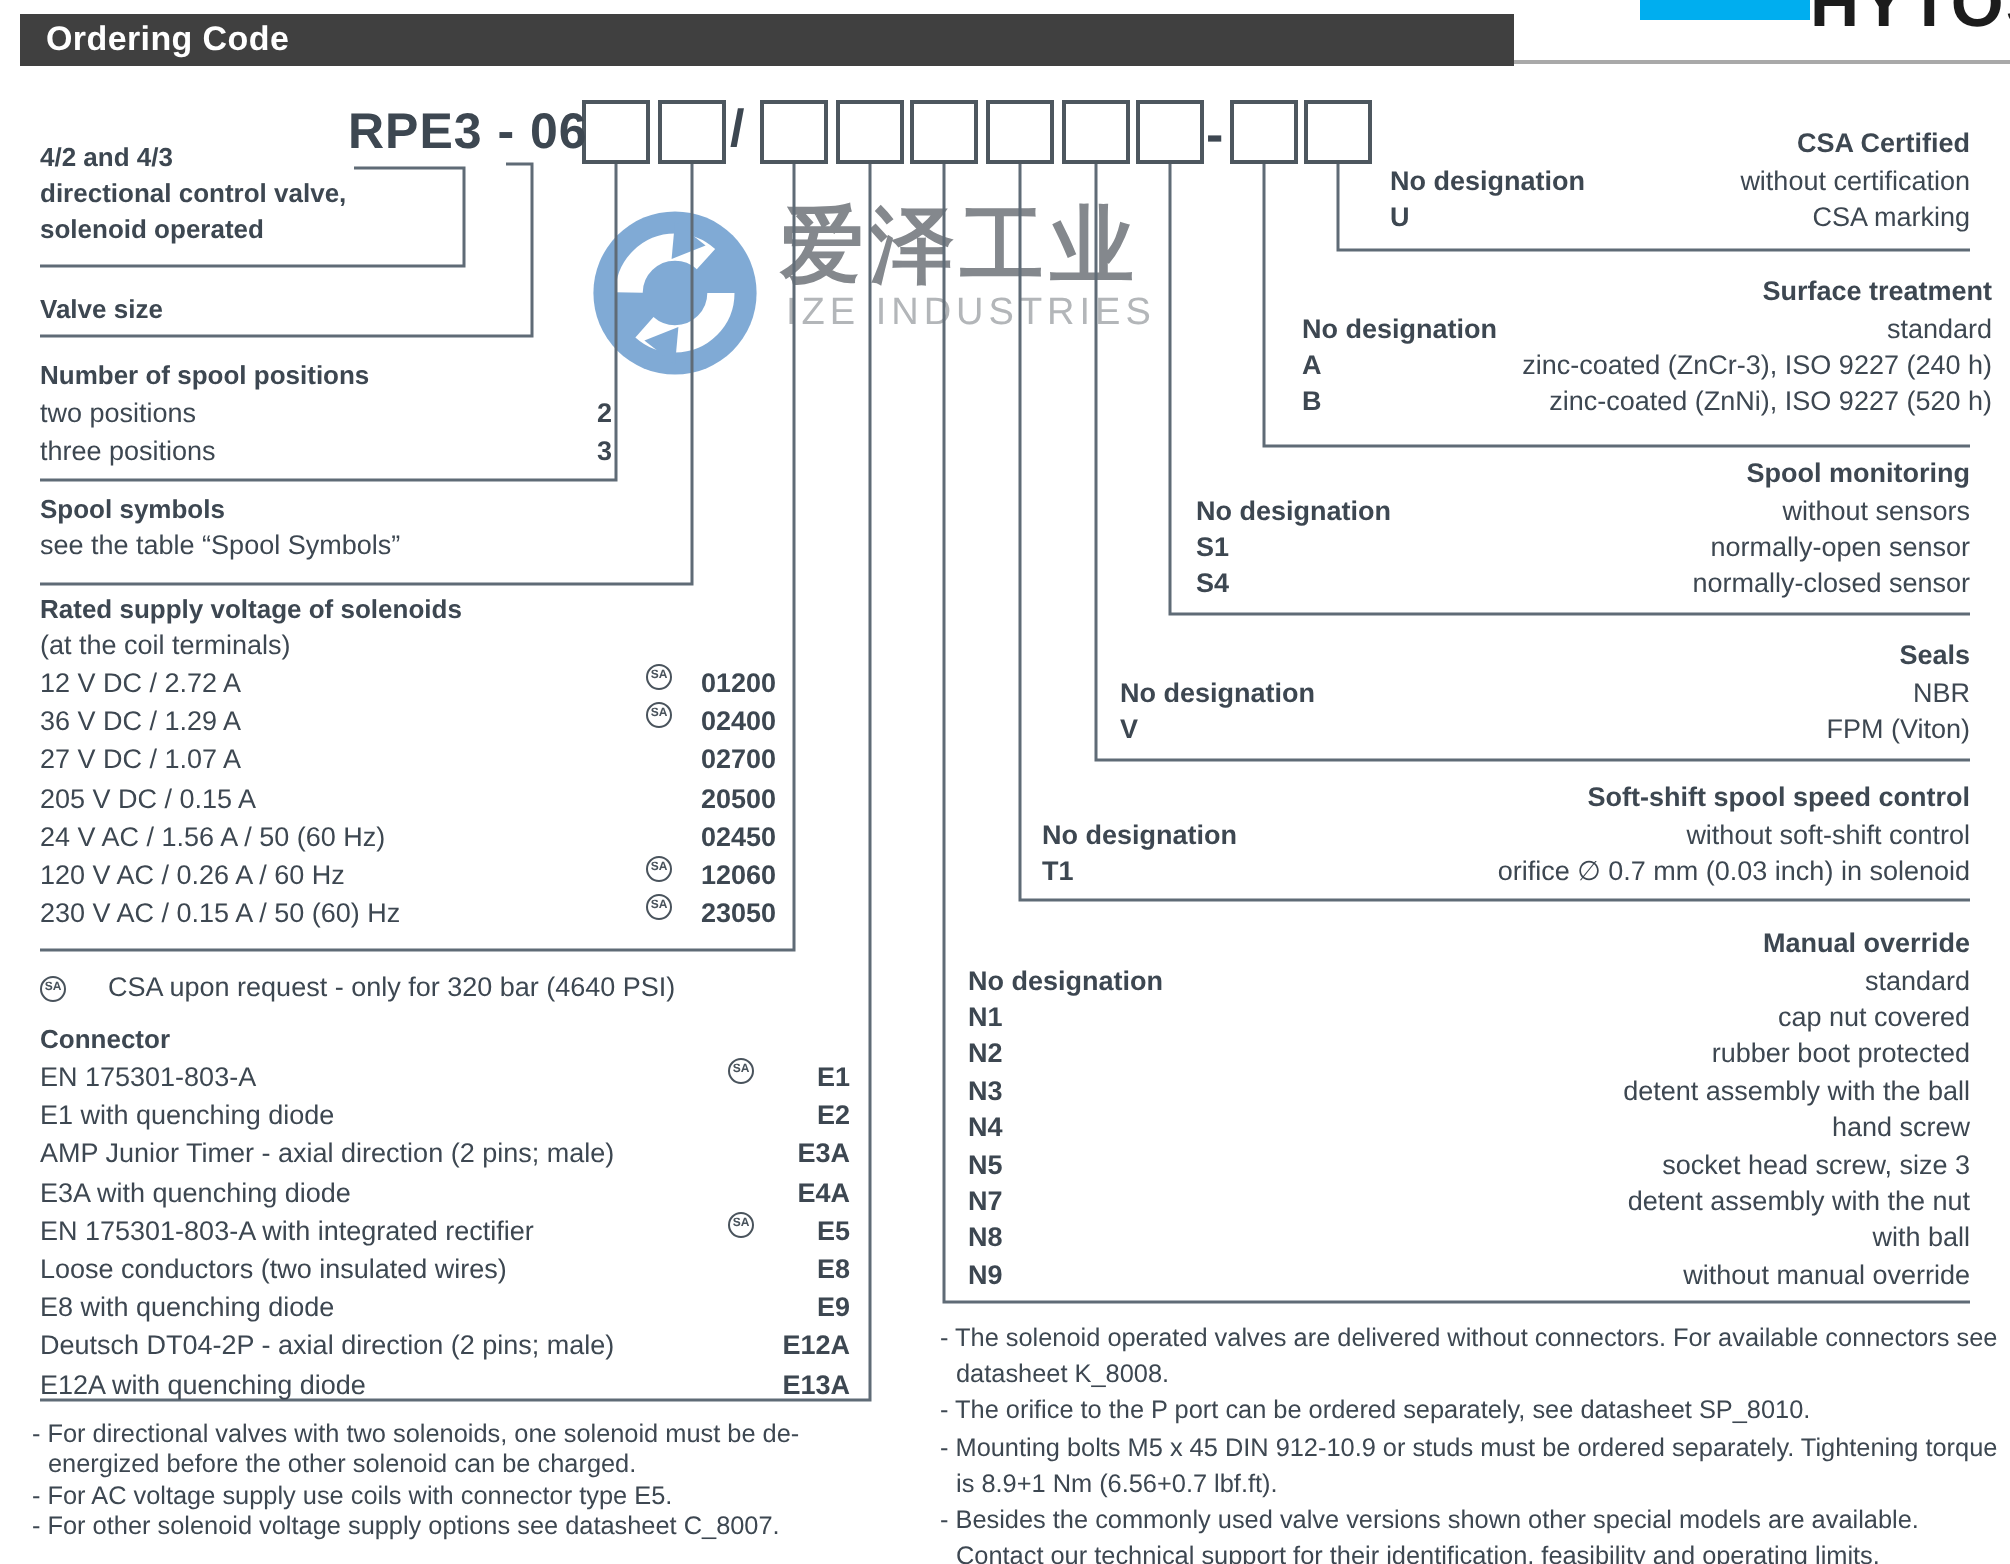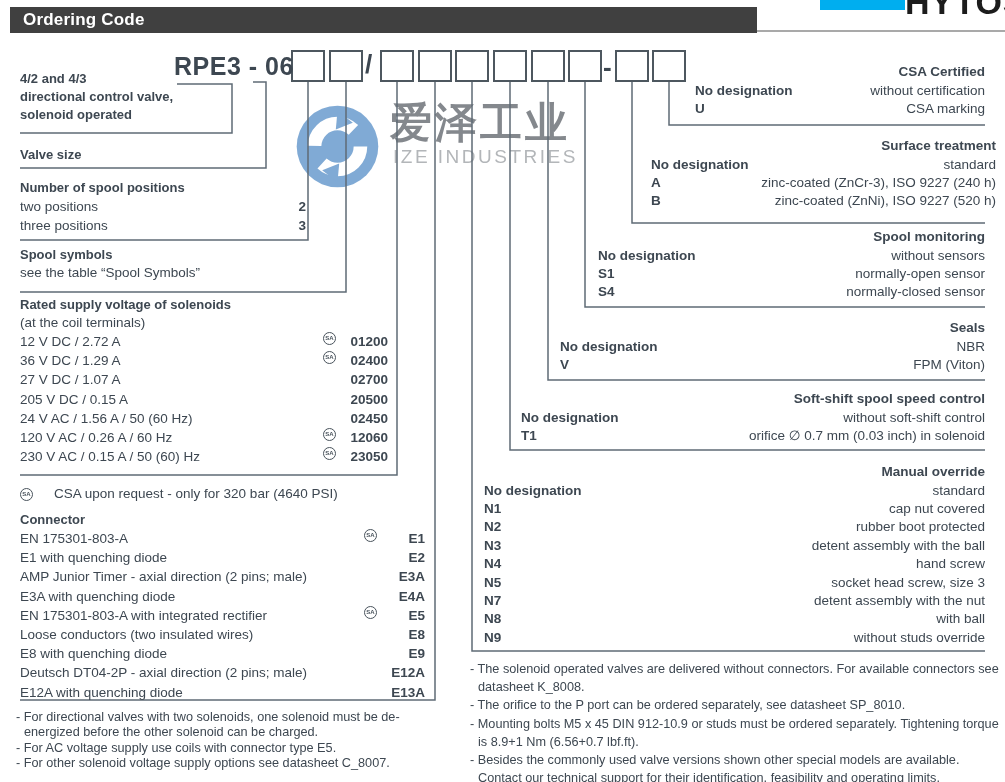--- a/index.html
+++ b/index.html
@@ -346,21 +346,21 @@
     <div class="rrow">
       <span class="key">N7</span>
       <span class="val">detent assembly with the nut</span>
     </div>
     <div class="rrow">
       <span class="key">N8</span>
       <span class="val">with ball</span>
     </div>
     <div class="rrow">
       <span class="key">N9</span>
-      <span class="val">without studs override</span>
+      <span class="val">without manual override</span>
     </div>
   </div>
 
   <div class="sec notes notes-r" style="left:470px;top:660px;width:532px">
     <div class="note">- The solenoid operated valves are delivered without connectors. For available connectors see datasheet K_8008.</div>
     <div class="note">- The orifice to the P port can be ordered separately, see datasheet SP_8010.</div>
     <div class="note">- Mounting bolts M5 x 45 DIN 912-10.9 or studs must be ordered separately. Tightening torque is 8.9+1 Nm (6.56+0.7 lbf.ft).</div>
     <div class="note">- Besides the commonly used valve versions shown other special models are available. Contact our technical support for their identification, feasibility and operating limits.</div>
   </div>
 

